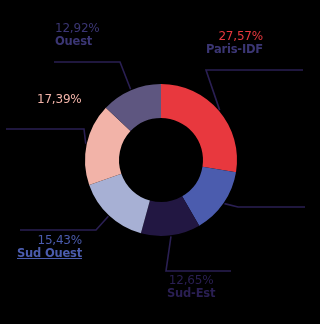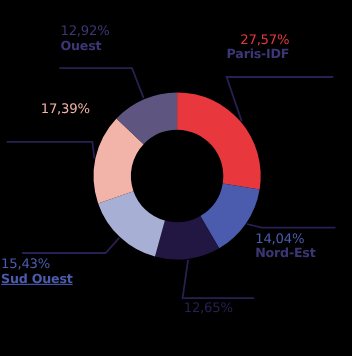--- a/index.html
+++ b/index.html
@@ -66,30 +66,27 @@
         <path d="M85.735002384799 143.7463808958193 L84 129 L6 129" stroke="#2A1F53"></path>
         <path d="M130.59731462461468 89.25626019240055 L120 62 L54 62" stroke="#2A1F53"></path>
       </g>
   </svg>
 
   <div class="lbl" style="left:206px; top:30px;text-align:right;">
     <span class="pct" style="color: rgb(232, 56, 62);">27,57%</span>
     <span class="name" style="color: rgb(59, 54, 116);">Paris-IDF</span>
   </div>
 
-  <div class="lbl" style="left:232px; top:211px;">
-    <span class="pct" style="color: rgb(75, 92, 174);">14,04%</span>
-    <span class="name" style="color: rgb(59, 54, 116);">Nord-Est</span>
-  </div>
 
   <div class="lbl" style="left:167px; top:274px;text-align:center;">
     <span class="pct" style="color: rgb(42, 31, 83);">12,65%</span>
+    <span class="name" style="color: rgb(42, 31, 83);">Sud-Est</span>
   </div>
 
-  <div class="lbl" style="left:1px; top:234px;">
+  <div class="lbl" style="left:17px; top:234px;text-align:right;">
     <span class="pct" style="color: rgb(75, 92, 174);">15,43%</span>
     <span class="name" style="color: rgb(75, 92, 174); text-decoration: underline;">Sud Ouest</span>
   </div>
 
   <div class="lbl" style="left:5px; top:93px;margin-left:32px;">
     <span class="pct" style="color: rgb(242, 179, 168);">17,39%</span>
   </div>
 
   <div class="lbl" style="left:55px; top:22px;">
     <span class="pct" style="color: rgb(59, 54, 116);">12,92%</span>

